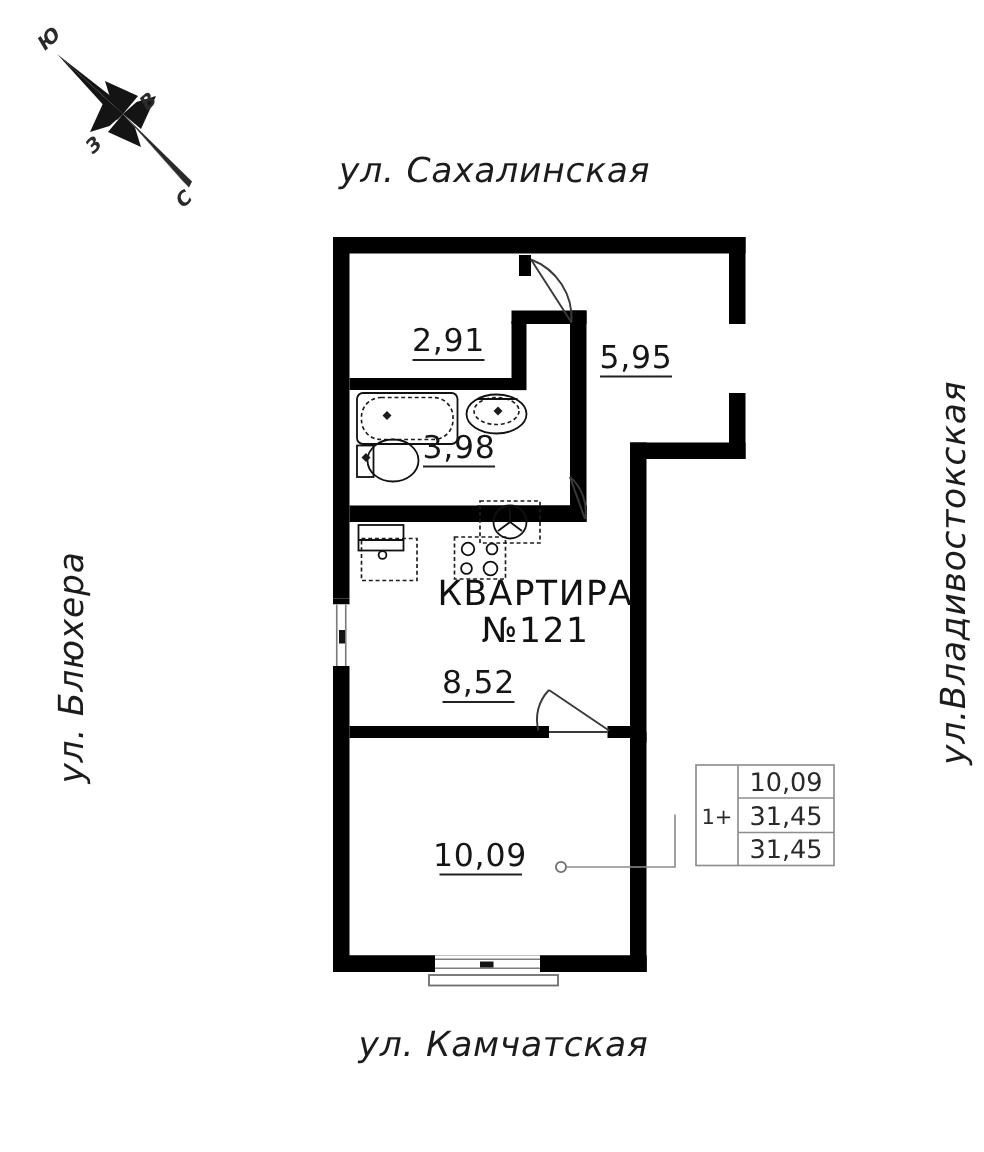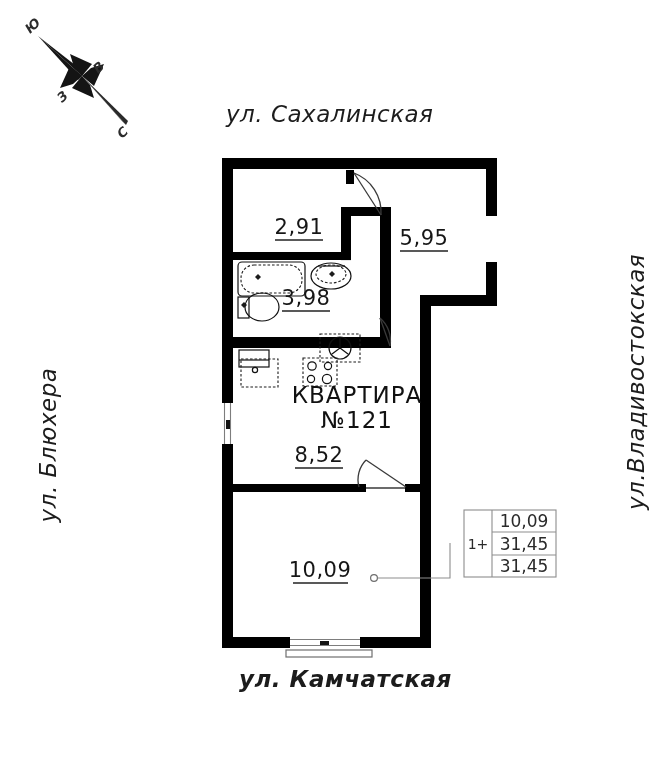--- a/index.html
+++ b/index.html
@@ -37,22 +37,21 @@
     letter-spacing: 0.5px;
     color: #1c1c1c;
     white-space: nowrap;
   }
   #street-top {
     left: 226px;
     top: 101px;
   }
   #street-bottom {
     left: 239px;
-    top: 666px;
-    font-weight: bold;
+    top: 684px;
   }
   #street-left {
     left: -52px;
     top: 432px;
     width: 200px;
     text-align: center;
     transform: rotate(-90deg);
   }
   #street-right {
     left: 516px;

